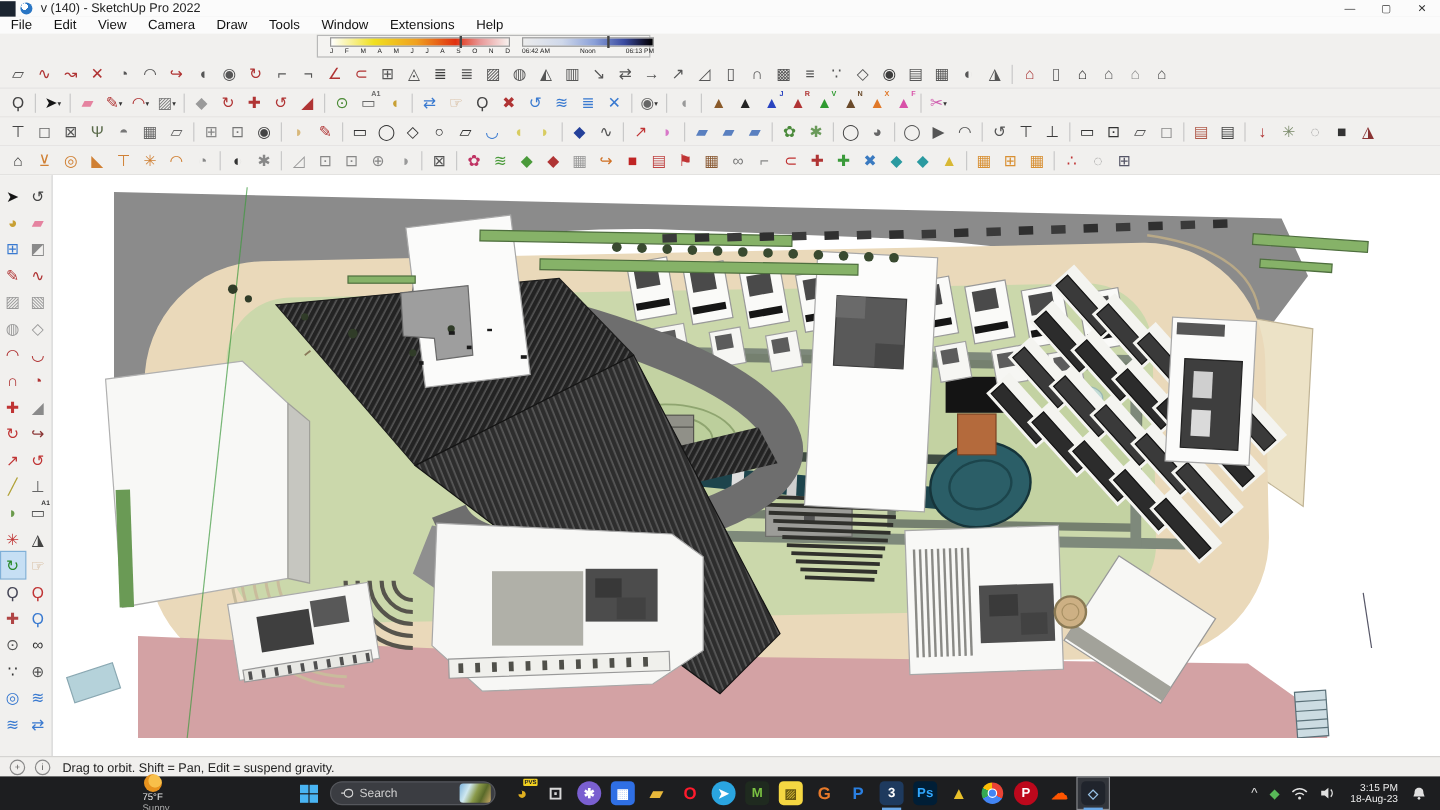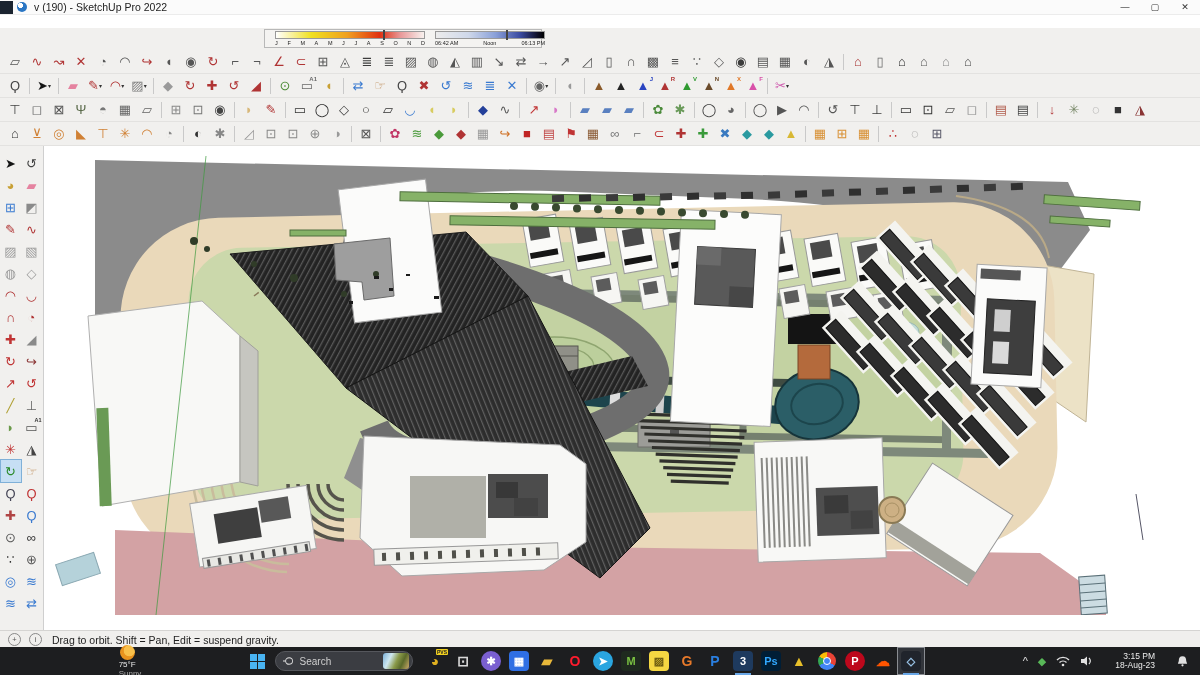--- a/index.html
+++ b/index.html
@@ -81,36 +81,47 @@
   .app .circ{width:20px;height:20px;border-radius:50%;display:flex;align-items:center;justify-content:center;font-size:11px;}
   .app .chrome{width:18px;height:18px;border-radius:50%;
      background:conic-gradient(#ea4335 0 120deg,#4285f4 120deg 240deg,#34a853 240deg 300deg,#fbbc05 300deg 360deg);position:relative;}
   .app .chrome::after{content:"";position:absolute;left:5px;top:5px;width:8px;height:8px;border-radius:50%;
      background:#4285f4;border:1.5px solid #fff;box-sizing:border-box;}
   .app.active{outline:1px solid #8a8d92;background:#32353b;}
   .app .uline{position:absolute;bottom:-1px;left:5px;width:16px;height:2px;background:#6aa8e8;}
   .app .abdg{position:absolute;top:1px;right:0;font-size:5px;color:#222;background:#f0d020;padding:0 1px;border-radius:1px;font-weight:bold;}
   #tray{margin-left:auto;display:flex;align-items:center;margin-right:6px;}
   .trayi{color:#e0e0e0;font-size:11px;margin:0 5px;display:flex;align-items:center;}
-  #tray-clock{font-size:8.5px;color:#ececec;text-align:right;line-height:9.5px;margin:0 16px;}
+  #tray-clock{font-size:8.5px;color:#ececec;text-align:right;line-height:9.5px;margin:0 6px;}
 </style>
 </head>
 <body>
 
 <div id="root">
 
   <div id="titlebar">
     <div id="app-corner"></div>
     <div id="app-logo"></div>
-    <div id="win-title">v (190) - SketchUp Pro 2022</div>
+    <div id="win-title">v (140) - SketchUp Pro 2022</div>
     <div class="winctl">—</div>
     <div class="winctl">▢</div>
     <div class="winctl">✕</div>
   </div>
 
+  <div id="menubar">
+      <div class="menu-item">File</div>
+      <div class="menu-item">Edit</div>
+      <div class="menu-item">View</div>
+      <div class="menu-item">Camera</div>
+      <div class="menu-item">Draw</div>
+      <div class="menu-item">Tools</div>
+      <div class="menu-item">Window</div>
+      <div class="menu-item">Extensions</div>
+      <div class="menu-item">Help</div>
+    </div>
 
   <div id="shadowrow">
     <div id="shadowbar">
       <svg id="shadow-eraser" viewBox="0 0 18 14">
         <path d="M2,10 L9,3 L15,3 L8,10 Z" fill="#fff" stroke="#111" stroke-width="1.2"></path>
         <path d="M2,10 L8,10 L7,12 L3,12 Z" fill="#111"></path>
       </svg>
       <div class="sldwrap">
         <div id="month-bar">
             <div id="month-handle" style="left: 72%;"></div>

